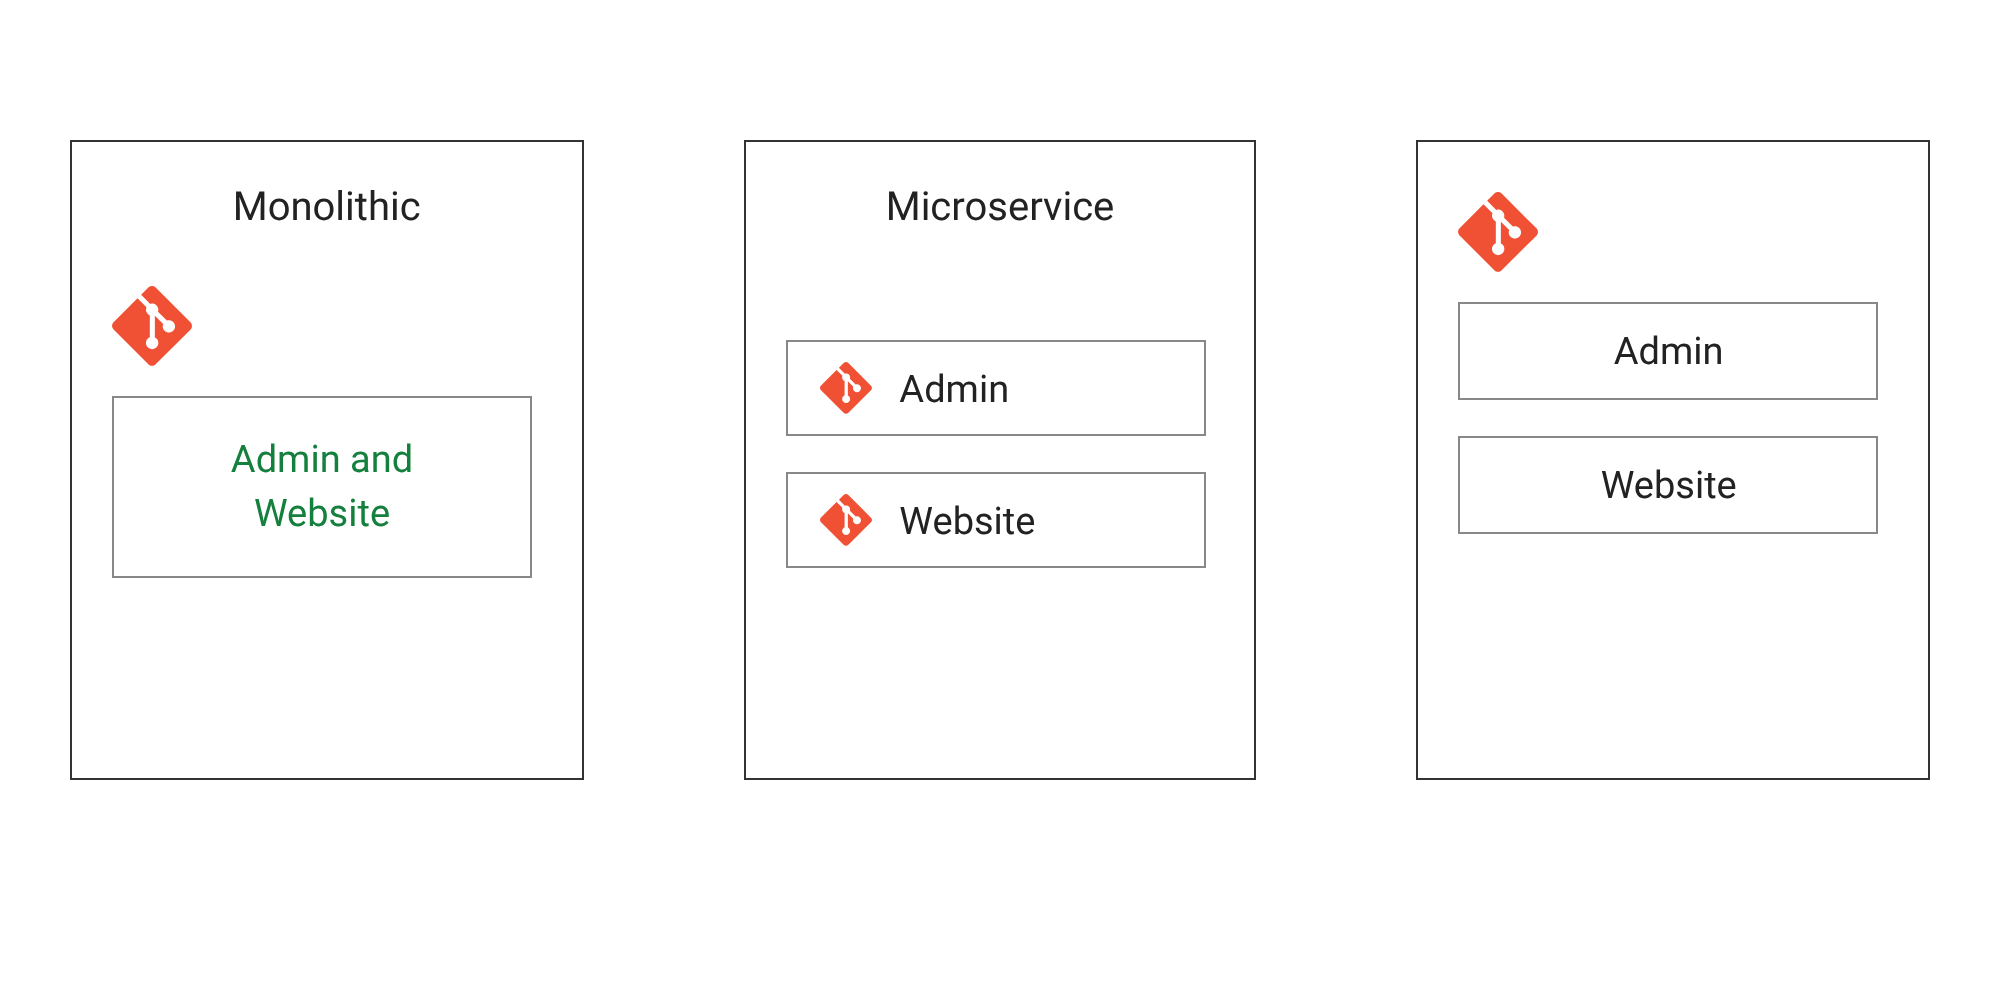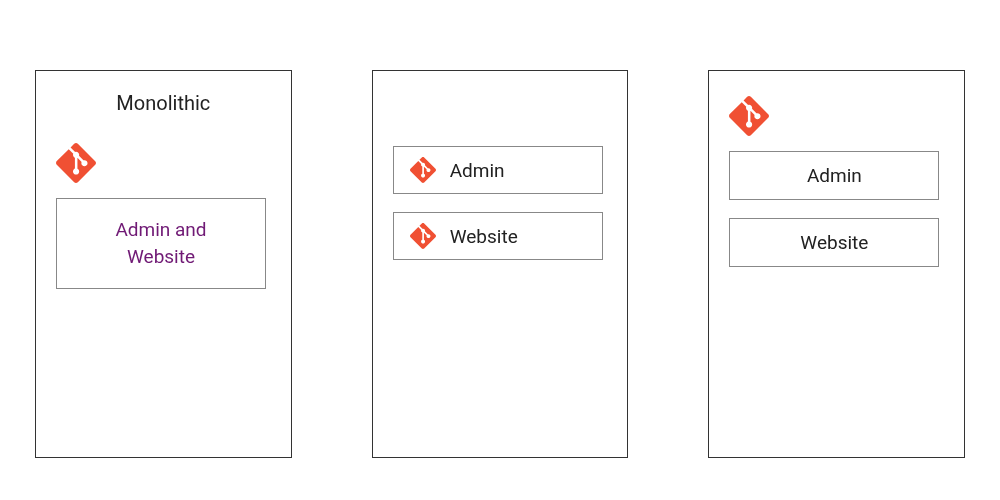--- a/index.html
+++ b/index.html
@@ -13,21 +13,21 @@
     }
     .diagram-container {
       display: flex;
       gap: 80px;
       padding: 70px 35px 0 35px;
       align-items: flex-start;
     }
     .arch-panel {
       border: 1px solid #333;
       width: 270px;
-      height: 388px;
+      height: 320px;
       padding: 20px 20px;
       position: relative;
       background: #fff;
     }
     .panel-title {
       font-size: 20px;
       font-weight: 400;
       text-align: center;
       margin-bottom: 28px;
       color: #222;
@@ -40,21 +40,21 @@
     .git-icon-small {
       width: 26px;
       height: 26px;
       flex-shrink: 0;
     }
     .content-box {
       border: 1px solid #888;
       padding: 18px 24px;
       text-align: center;
       font-size: 19px;
-      color: #701a75;
+      color: #15803d;
       line-height: 1.4;
       width: 210px;
     }
     .item-box {
       border: 1px solid #888;
       padding: 10px 16px;
       font-size: 19px;
       color: #222;
       display: flex;
       align-items: center;
@@ -101,20 +101,21 @@
             <path fill="#F05033" d="M90.2 41.8L50.2 1.8c-2.3-2.3-6-2.3-8.4 0l-8.3 8.3 10.5 10.5c2.5-.8 5.3-.3 7.2 1.7 2 2 2.5 4.8 1.7 7.3l10.2 10.2c2.5-.9 5.3-.3 7.3 1.6 2.8 2.8 2.8 7.3 0 10-2.8 2.8-7.3 2.8-10 0-2.1-2.1-2.6-5.1-1.5-7.7L49.3 34.2v25c.7.3 1.3.8 1.9 1.3 2.8 2.8 2.8 7.3 0 10-2.8 2.8-7.3 2.8-10 0-2.8-2.8-2.8-7.3 0-10 .7-.7 1.5-1.2 2.3-1.6V33.8c-.8-.3-1.6-.9-2.3-1.6-2.1-2.1-2.6-5.1-1.5-7.7L29.3 14.1 1.8 41.6c-2.3 2.3-2.3 6.1 0 8.4l40 40c2.3 2.3 6 2.3 8.4 0l40-39.8c2.3-2.3 2.3-6.1 0-8.4"></path>
           </svg>
       </div>
       <div class="content-box">
         <span>Admin and Website</span>
       </div>
     </div>
   </div>
 
   <div class="arch-panel">
+    <div class="panel-title">Microservice</div>
     <div class="micro-content">
       <div class="item-box">
         <div class="git-icon-small">
           <svg viewBox="0 0 92 92">
               <path fill="#F05033" d="M90.2 41.8L50.2 1.8c-2.3-2.3-6-2.3-8.4 0l-8.3 8.3 10.5 10.5c2.5-.8 5.3-.3 7.2 1.7 2 2 2.5 4.8 1.7 7.3l10.2 10.2c2.5-.9 5.3-.3 7.3 1.6 2.8 2.8 2.8 7.3 0 10-2.8 2.8-7.3 2.8-10 0-2.1-2.1-2.6-5.1-1.5-7.7L49.3 34.2v25c.7.3 1.3.8 1.9 1.3 2.8 2.8 2.8 7.3 0 10-2.8 2.8-7.3 2.8-10 0-2.8-2.8-2.8-7.3 0-10 .7-.7 1.5-1.2 2.3-1.6V33.8c-.8-.3-1.6-.9-2.3-1.6-2.1-2.1-2.6-5.1-1.5-7.7L29.3 14.1 1.8 41.6c-2.3 2.3-2.3 6.1 0 8.4l40 40c2.3 2.3 6 2.3 8.4 0l40-39.8c2.3-2.3 2.3-6.1 0-8.4"></path>
             </svg>
         </div>
         <span>Admin</span>
       </div>
       <div class="item-box">

